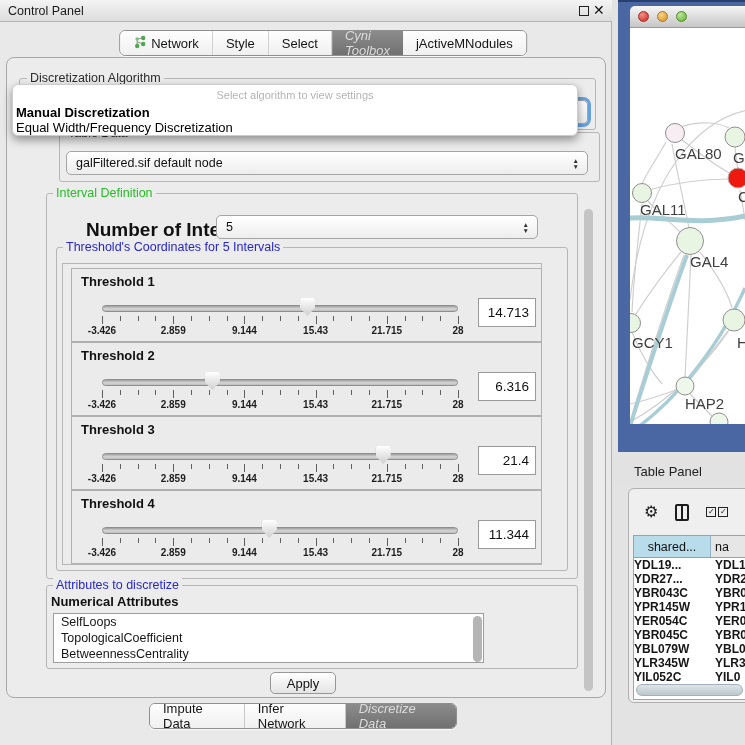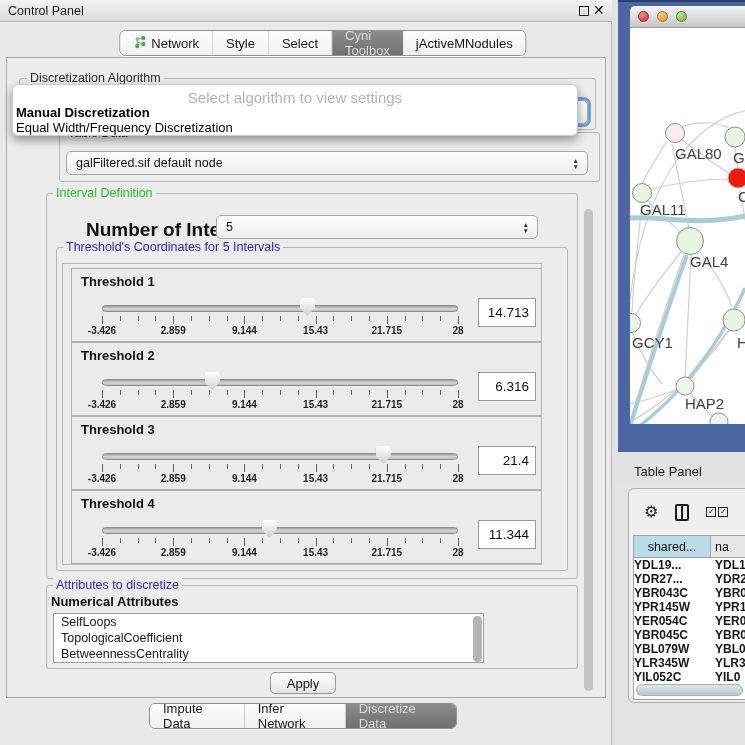--- a/index.html
+++ b/index.html
@@ -18,44 +18,44 @@
 
   
   .tabgrp { position:absolute; display:flex; height:26px;
     border:1px solid #8f8f8f; border-radius:6px; overflow:hidden; background:#fbfbfb;
     box-shadow:0 1px 0 rgba(255,255,255,.7); }
   #top-tabs { top:30px; left:323px; transform:translateX(-50%); }
   #bottom-tabs { top:703px; left:303px; transform:translateX(-50%); }
   .tab { display:flex; align-items:center; gap:5px; padding:0 13px; font-size:13px;
     color:#151515; background:linear-gradient(#fefefe,#f0f0f0); border-right:1px solid #c8c8c8; }
   .tab:last-child { border-right:none; }
-  .tab.sel { background:linear-gradient(#8c8c8c,#707070); color:#dcdcdc; border-right:none; }
+  .tab.sel { background:linear-gradient(#8c8c8c,#707070); color:#dcdcdc; border-right:none;font-style:italic; }
 
   
   #content { position:absolute; left:6px; top:57px; width:600px; height:641px;
-    background:#ececec; border:1px solid #a8a8a8; border-radius:0; }
+    background:#ececec; border:1px solid #a8a8a8; border-radius:8px; }
 
   .group { position:absolute; border:1px solid #b6b6b6; border-radius:3px; }
   .gtitle { position:absolute; font-size:12.5px; padding:0 3px; background:#ececec; white-space:nowrap; }
   .g-dark { color:#2b2b2b; } .g-green { color:#28bd28; } .g-blue { color:#2626d2; }
 
   .combo { position:absolute; background:linear-gradient(#ffffff,#ededed);
     border:1px solid #a5a5a5; border-radius:5px; display:flex; align-items:center;
     font-size:12.5px; color:#111; padding:0 9px; }
   .stepper { position:absolute; right:8px; top:50%; transform:translateY(-50%);
     display:flex; flex-direction:column; line-height:5.5px; font-size:6.5px; color:#333; }
   #algo-combo { left:65px; top:100px; width:522px; height:24px;
     box-shadow:0 0 0 3px #67a1dc; }
 
   
   #algo-popup { position:absolute; left:12px; top:84px; width:566px; height:52px;
     background:#fff; border:1px solid #cdcdcd; border-radius:6px;
     box-shadow:0 4px 10px rgba(0,0,0,.4); z-index:30; }
   #popup-hint { position:absolute; left:0; top:4px; width:100%; text-align:center;
-    font-size:15px; color:#b4b4b4; }
+    font-size:11px; color:#b4b4b4; }
   .popup-opt { position:absolute; left:3px; font-size:13px; color:#000; white-space:nowrap; }
   .popup-opt.sel { font-weight:bold; }
 
   
   .thr-row { position:absolute; left:64px; width:471px; height:74px;
     border:1px solid #b0b0b0; background:#ebebeb; }
   .thr-label { position:absolute; left:9px; top:5px; font-size:13px; font-weight:bold; color:#111; }
   .thr-track { position:absolute; left:30px; top:36px; width:356px; height:7px;
     border-radius:4px; background:linear-gradient(#9e9e9e,#d6d6d6 55%,#bdbdbd);
     border:1px solid #8e8e8e; }

